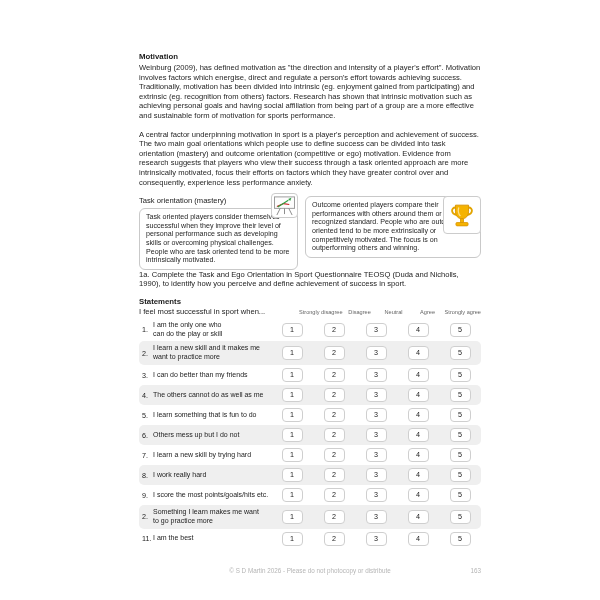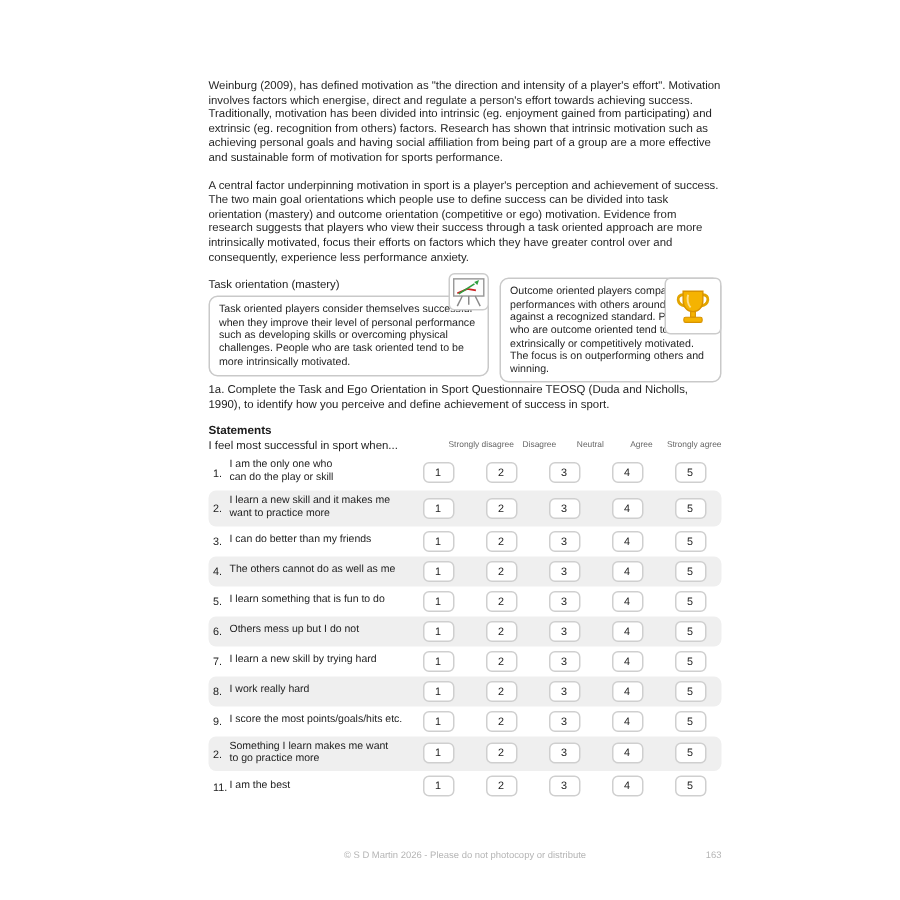--- a/index.html
+++ b/index.html
@@ -6,21 +6,21 @@
   html,body { background:#fff; }
   body { width:600px; height:600px; font-family:"Liberation Sans", sans-serif; }
   .page { position:relative; width:600px; height:600px; background:#ffffff; overflow:hidden; }
   .content { position:absolute; left:139px; top:52px; width:342px; color:#1c1c1c; }
 
   .title { font-size:7.8px; font-weight:bold; margin-bottom:2px; }
   .body-para { font-size:7.6px; line-height:9.6px; margin-bottom:9px; color:#1f1f1f; }
 
   .orient-row { display:flex; gap:7px; margin-top:1px; }
   .orient-col { position:relative; }
-  .orient-col.task { width:187px; }
+  .orient-col.task { width:159px; }
   .orient-col.outcome { flex:1; }
   .orient-head { font-size:7.6px; margin-bottom:3px; }
   .orient-box { border:1px solid #c9c9c9; border-radius:6px; padding:4px 6px; font-size:7.1px;
                 line-height:8.6px; min-height:54px; background:#fff; color:#1f1f1f; }
   .icon-box { position:absolute; background:#fff; border:1px solid #cccccc; border-radius:4px;
               display:flex; align-items:center; justify-content:center; z-index:2; }
   .icon-box.easel { width:27px; height:25px; top:-3px; right:0; }
   .icon-box.cup { width:38px; height:38px; top:0; right:0; }
 
   .sect-head { font-size:7.8px; font-weight:bold; margin-top:8px; }
@@ -44,20 +44,21 @@
   .footer { position:absolute; left:139px; top:567px; width:342px; font-size:6.3px; color:#b5b5b5; }
   .footer .copy { display:block; text-align:center; }
   .footer .pageno { position:absolute; right:0; top:0; }
 </style>
 </head>
 <body>
 
 <div class="page">
   <div class="content">
 
+    <div class="title">Motivation</div>
     <p class="body-para">Weinburg (2009), has defined motivation as "the direction and intensity of a player's effort". Motivation involves factors which energise, direct and regulate a person's effort towards achieving success. Traditionally, motivation has been divided into intrinsic (eg. enjoyment gained from participating) and extrinsic (eg. recognition from others) factors. Research has shown that intrinsic motivation such as achieving personal goals and having social affiliation from being part of a group are a more effective and sustainable form of motivation for sports performance.</p>
     <p class="body-para">A central factor underpinning motivation in sport is a player's perception and achievement of success. The two main goal orientations which people use to define success can be divided into task orientation (mastery) and outcome orientation (competitive or ego) motivation. Evidence from research suggests that players who view their success through a task oriented approach are more intrinsically motivated, focus their efforts on factors which they have greater control over and consequently, experience less performance anxiety.</p>
 
     <div class="orient-row">
       <div class="orient-col task">
         <div class="orient-head">Task orientation (mastery)</div>
         <div class="icon-box easel">
           <svg width="23" height="21" viewBox="0 0 24 22" aria-hidden="true">
             <rect x="1.5" y="2" width="21" height="12" fill="#fdfdfd" stroke="#999999" stroke-width="1"></rect>
             <line x1="12" y1="14" x2="12" y2="20" stroke="#888888" stroke-width="1"></line>

